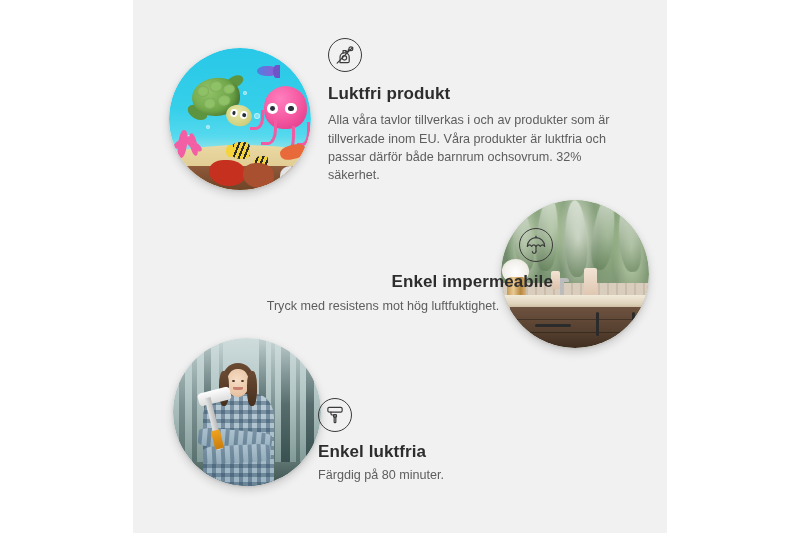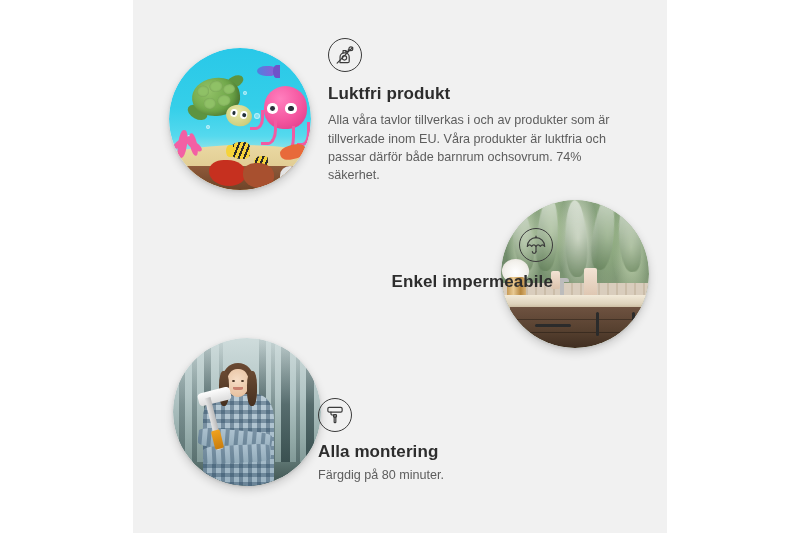--- a/index.html
+++ b/index.html
@@ -438,43 +438,44 @@
           <path d="M6.6 20.4h8.4a1.6 1.6 0 0 0 1.6-1.6v-4.6a4.5 4.5 0 0 0-4.5-4.5h-1a4.5 4.5 0 0 0-4.5 4.5v4.6a1.6 1.6 0 0 0 0 1.6z"></path>
           <path d="M9.9 9.7V7.2h3.2v2.5"></path>
           <path d="M13.1 8.1h2.6"></path>
           <path d="M15.7 8.1v-1.9"></path>
           <circle cx="18.4" cy="5.2" r="2.1"></circle>
           <circle cx="11.4" cy="15.1" r="2.4"></circle>
           <line x1="3.4" y1="20.8" x2="20.4" y2="3.6"></line>
         </svg>
       </div>
       <div class="f-title">Luktfri produkt</div>
-      <div class="f-body">Alla våra tavlor tillverkas i och av produkter som är tillverkade inom EU. Våra produkter är luktfria och passar därför både barnrum ochsovrum. 74% säkerhet.</div>
+      <div class="f-body">Alla våra tavlor tillverkas i och av produkter som är tillverkade inom EU. Våra produkter är luktfria och passar därför både barnrum ochsovrum. 32% säkerhet.</div>
     </div>
 
     <div class="feature" id="feature-waterproof">
       <div class="ic-wrap">
         <svg width="22" height="22" viewBox="0 0 24 24" fill="none" stroke="#3b3b3b" stroke-width="1.3" stroke-linecap="round" stroke-linejoin="round">
           <path d="M2.6 13.4a9.4 9.4 0 0 1 18.8 0"></path>
           <path d="M2.6 13.4c1.6-2.1 3.1-2.1 4.7 0 1.6-2.1 3.1-2.1 4.7 0 1.6-2.1 3.1-2.1 4.7 0 1.6-2.1 3.1-2.1 4.7 0"></path>
           <line x1="12" y1="13.4" x2="12" y2="19.2"></line>
           <path d="M12 19.2a2 2 0 0 1-4 0"></path>
           <line x1="12" y1="4" x2="12" y2="2.4"></line>
         </svg>
       </div>
       <div class="f-title">Enkel impermeabile</div>
+      <div class="f-body">Tryck med resistens mot hög luftfuktighet.</div>
     </div>
 
     <div class="feature" id="feature-easy">
       <div class="ic-wrap">
         <svg width="22" height="22" viewBox="0 0 24 24" fill="none" stroke="#3b3b3b" stroke-width="1.3" stroke-linecap="round" stroke-linejoin="round">
           <rect x="4.2" y="3.6" width="15.6" height="5.2" rx="1.5"></rect>
           <path d="M7.6 8.8v1.9a1.3 1.3 0 0 0 1.3 1.3h3.3"></path>
           <rect x="10.4" y="11.6" width="3.2" height="2.6" rx="0.7"></rect>
           <rect x="11.1" y="14.2" width="1.8" height="6.2" rx="0.7"></rect>
         </svg>
       </div>
-      <div class="f-title">Alla montering</div>
+      <div class="f-title">Enkel luktfria</div>
       <div class="f-body">Färgdig på 80 minuter.</div>
     </div>
 
   </div>
 </div>
 
 </body></html>

